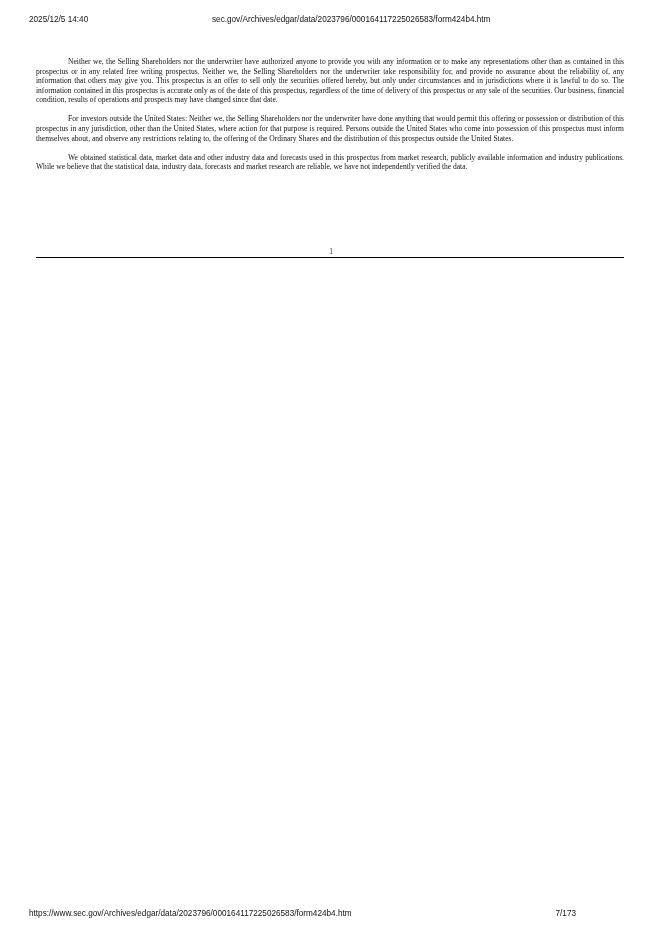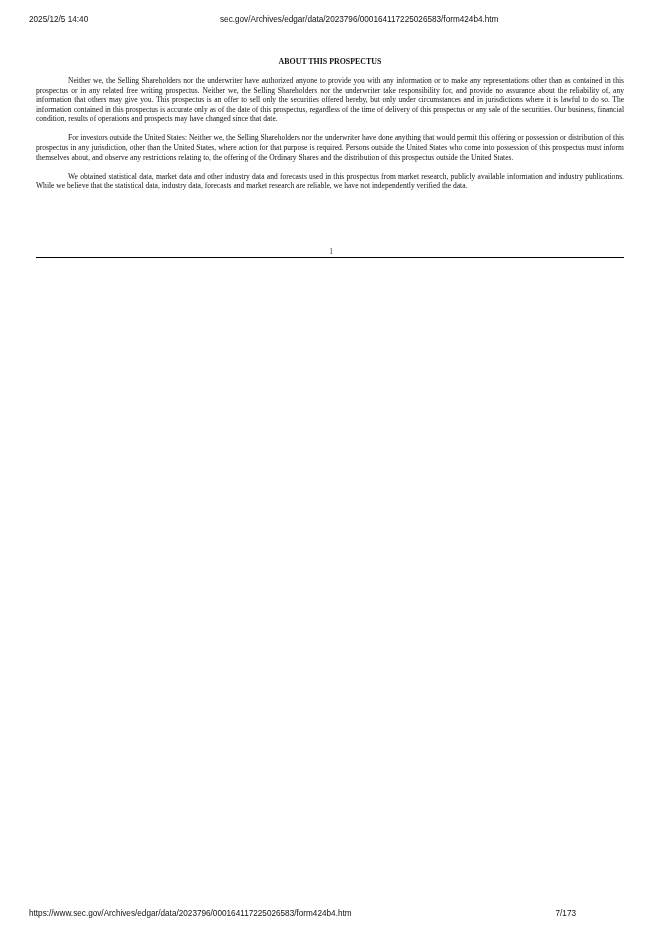--- a/index.html
+++ b/index.html
@@ -24,21 +24,21 @@
       font-size: 8.2px;
       color: #111;
     }
     .print-header .date {
       position: absolute;
       left: 29px;
       top: 0;
     }
     .print-header .title {
       position: absolute;
-      left: 220px;
+      left: 212px;
       top: 0;
     }
     .print-footer {
       position: absolute;
       top: 909px;
       left: 0;
       width: 606px;
       height: 12px;
       font-family: "Liberation Sans", sans-serif;
       font-size: 8.2px;
@@ -97,21 +97,20 @@
   </style>
 </head>
 <body>
 
 <div class="print-header">
   <span class="date">2025/12/5 14:40</span>
   <span class="title">sec.gov/Archives/edgar/data/2023796/000164117225026583/form424b4.htm</span>
 </div>
 
 <div class="doc">
-  <h1>ABOUT THIS PROSPECTUS</h1>
   <p>Neither we, the Selling Shareholders nor the underwriter have authorized anyone to provide you with any information or to make any representations other than as contained in this prospectus or in any related free writing prospectus. Neither we, the Selling Shareholders nor the underwriter take responsibility for, and provide no assurance about the reliability of, any information that others may give you. This prospectus is an offer to sell only the securities offered hereby, but only under circumstances and in jurisdictions where it is lawful to do so. The information contained in this prospectus is accurate only as of the date of this prospectus, regardless of the time of delivery of this prospectus or any sale of the securities. Our business, financial condition, results of operations and prospects may have changed since that date.</p>
   <p>For investors outside the United States: Neither we, the Selling Shareholders nor the underwriter have done anything that would permit this offering or possession or distribution of this prospectus in any jurisdiction, other than the United States, where action for that purpose is required. Persons outside the United States who come into possession of this prospectus must inform themselves about, and observe any restrictions relating to, the offering of the Ordinary Shares and the distribution of this prospectus outside the United States.</p>
   <p>We obtained statistical data, market data and other industry data and forecasts used in this prospectus from market research, publicly available information and industry publications. While we believe that the statistical data, industry data, forecasts and market research are reliable, we have not independently verified the data.</p>
 </div>
 
 <div class="page-number">1</div>
 <div class="page-rule"></div>
 
 <div class="print-footer">
   <span class="url">https://www.sec.gov/Archives/edgar/data/2023796/000164117225026583/form424b4.htm</span>

